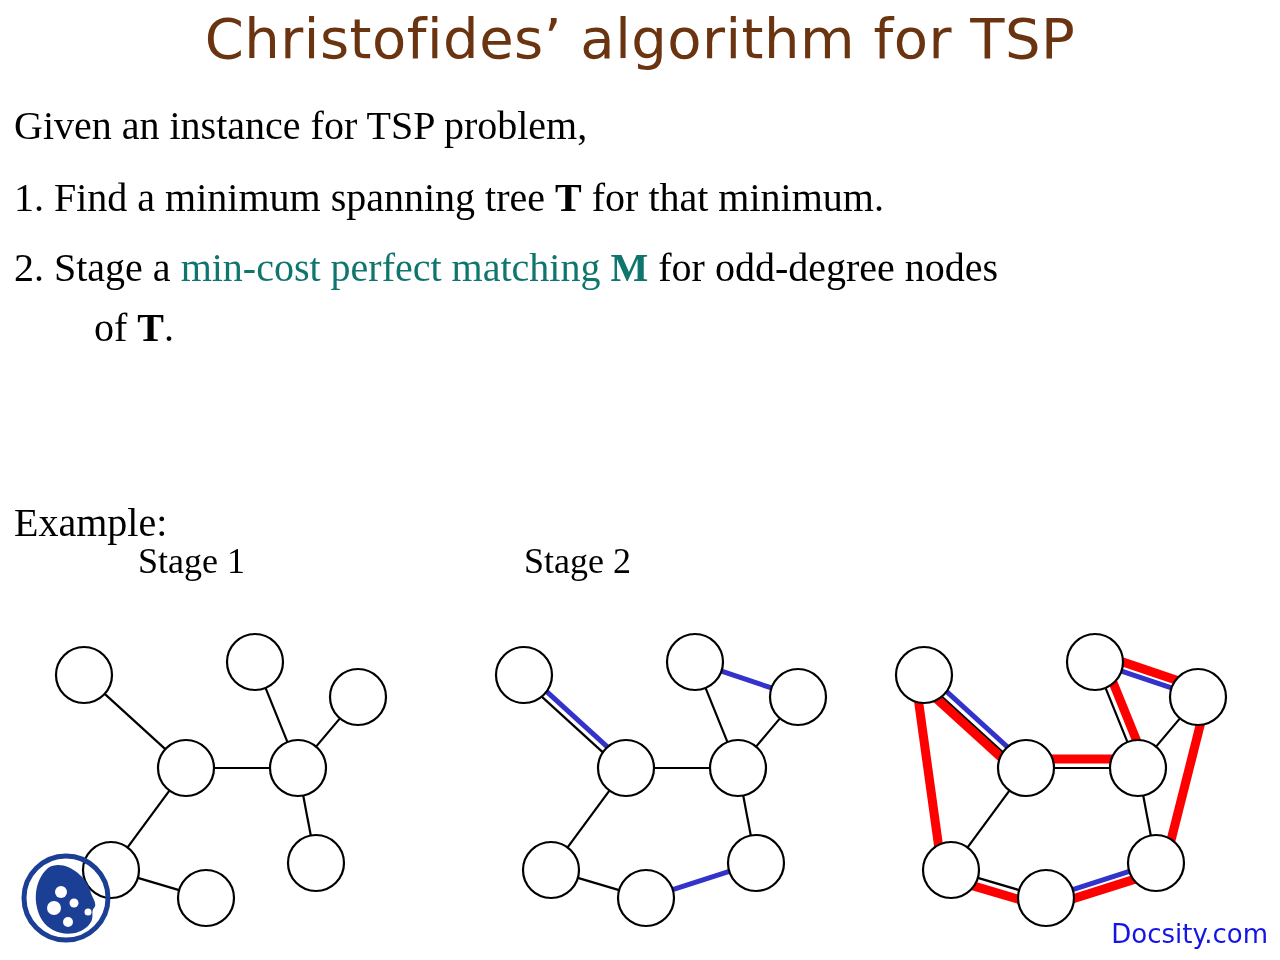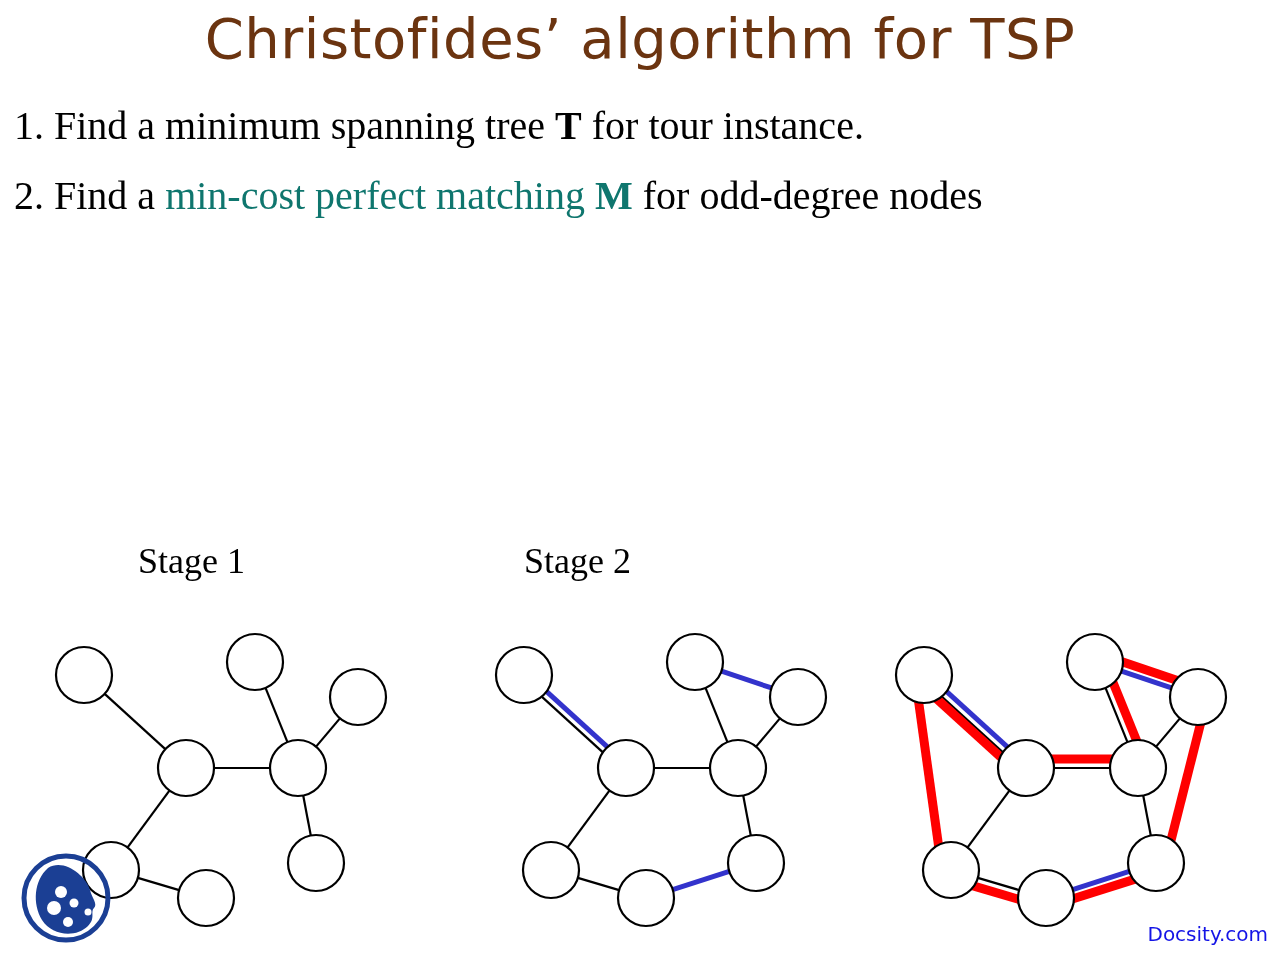--- a/index.html
+++ b/index.html
@@ -105,49 +105,54 @@
     width: 100px;
     height: 100px;
   }
 
   
   #docsity-watermark {
     position: absolute;
     right: 12px;
     top: 918px;
     font-family: "DejaVu Sans", sans-serif;
-    font-size: 20px;
+    font-size: 26px;
     line-height: 32px;
     color: #1414E6;
     white-space: nowrap;
   }
 </style>
 </head>
 <body>
 
 <div id="slide">
 
   <div id="title">Christofides’ algorithm for TSP</div>
 
   <div id="body-text">
 
+    <p class="para intro">
+      <span>Given an instance for TSP problem,</span>
+    </p>
 
     <p class="para numbered">
       <span>1.</span>
-      <span>Find a minimum spanning tree </span><span class="b">T</span><span> for tour instance.</span>
+      <span>Find a minimum spanning tree </span><span class="b">T</span><span> for that minimum.</span>
     </p>
 
     <p class="para numbered">
       <span>2.</span>
-      <span>Find a </span><span class="blue">min-cost perfect matching </span><span class="blue b">M</span><span> for odd-degree nodes</span>
+      <span>Stage a </span><span class="blue">min-cost perfect matching </span><span class="blue b">M</span><span> for odd-degree nodes</span>
+      <span class="hang"><span>of </span><span class="b">T</span><span>.</span></span>
     </p>
 
 
   </div>
 
+  <div id="example-label">Example:</div>
 
   <div class="stage-label" id="stage-label-1">Stage 1</div>
   <div class="stage-label" id="stage-label-2">Stage 2</div>
 
   <div class="graph-panel" id="graph-1">
       <svg width="420" height="330" viewBox="0 0 420 330">
         <line x1="94.69076362957321" y1="73.86510801519911" x2="155.3092363704268" y2="129.1348919848009" stroke="#000000" stroke-width="2.2" stroke-linecap="butt"></line>
         <line x1="255.5254245746249" y1="67.94639546302882" x2="277.4745754253751" y2="122.05360453697118" stroke="#000000" stroke-width="2.2" stroke-linecap="butt"></line>
         <line x1="329.9271235714902" y1="98.38623710706993" x2="306.0728764285098" y2="126.61376289293007" stroke="#000000" stroke-width="2.2" stroke-linecap="butt"></line>
         <line x1="204" y1="148" x2="260" y2="148" stroke="#000000" stroke-width="2.2" stroke-linecap="butt"></line>

